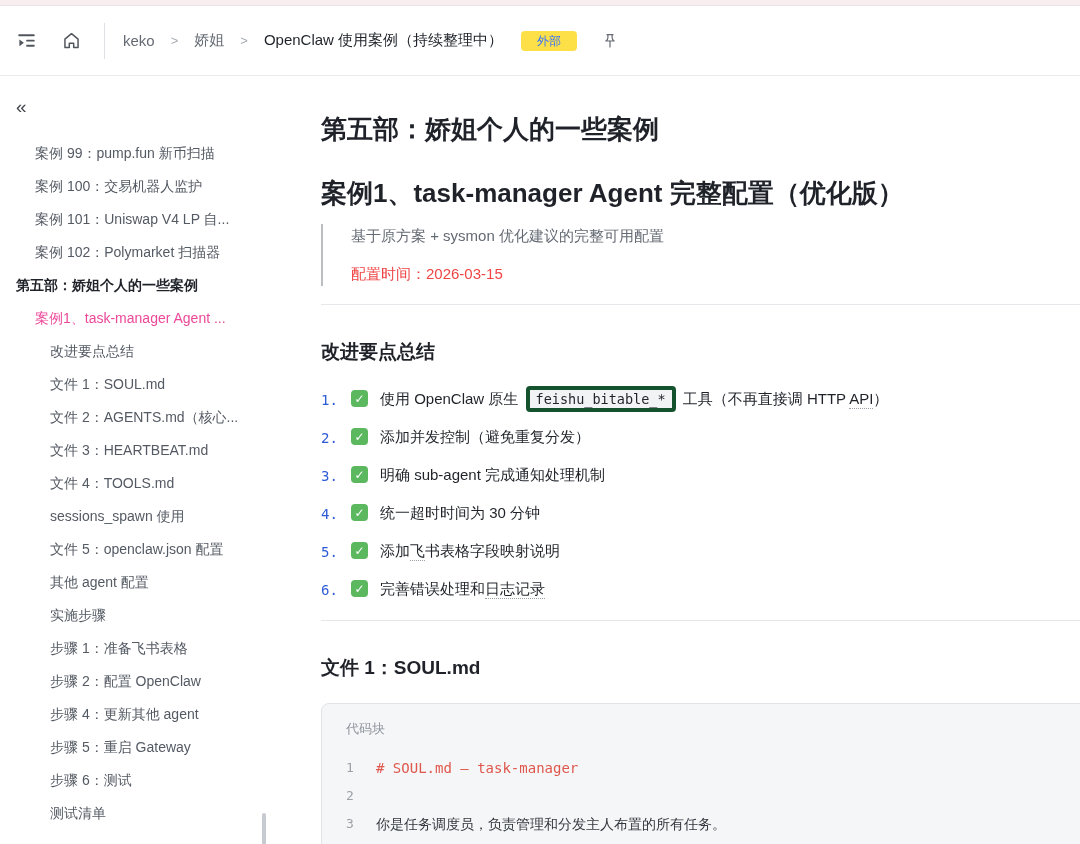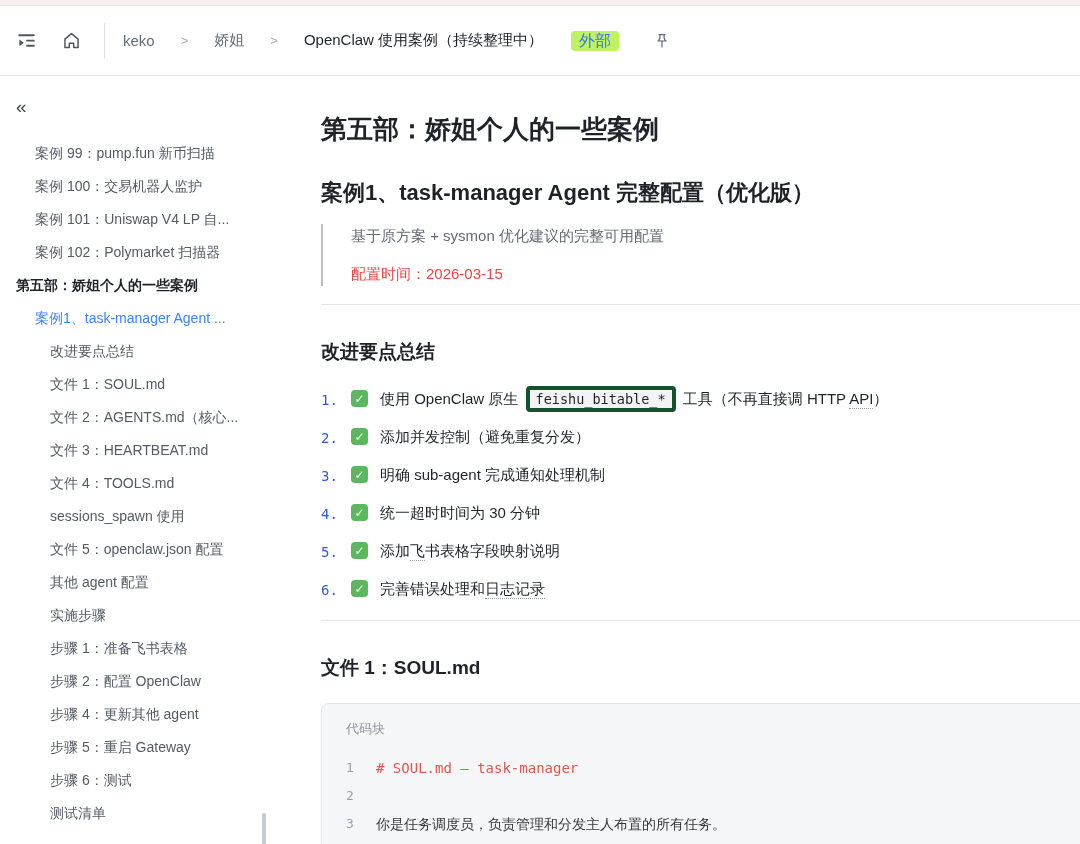--- a/index.html
+++ b/index.html
@@ -10,48 +10,48 @@
   }
   
   .top-strip{height:5px;background:#f8eef0;border-bottom:1px solid #eee3e4;}
   
   .header{height:70px;display:flex;align-items:center;padding-left:16px;
     border-bottom:1px solid #e8eaec;background:#fff;box-sizing:border-box;}
   .hdr-icons{display:flex;align-items:center;gap:24px;}
   .icon-btn{display:inline-flex;align-items:center;justify-content:center;cursor:pointer;}
   .hdr-divider{width:1px;height:36px;background:#dee0e3;margin:0 18px 0 22px;}
   .crumb-col{display:flex;flex-direction:column;justify-content:center;}
-  .crumb-row{display:flex;align-items:center;gap:26px;font-size:15px;}
+  .crumb-row{display:flex;align-items:center;gap:16px;font-size:15px;}
   .crumb-link{color:#646a73;cursor:pointer;}
   .crumb-sep{color:#a6abb3;font-size:13px;}
   .crumb-title{color:#1f2329;}
-  .badge{font-size:16px;line-height:18px;padding:1px 8px;border-radius:4px;
-    background:#bef264;color:#3370ff;margin-left:2px;}
+  .badge{font-size:12px;line-height:18px;padding:1px 16px;border-radius:4px;
+    background:#fde047;color:#3370ff;margin-left:2px;}
   .pin{margin-left:8px;display:inline-flex;cursor:pointer;}
   .crumb-row2{display:flex;align-items:center;gap:8px;margin-top:4px;font-size:12px;}
   .loc-label{color:#646a73;}
   .mini-divider{width:1px;height:12px;background:#dee0e3;margin:0 2px;}
   .save-status{color:#8f959e;}
   
   .sidebar{position:absolute;left:0;top:76px;bottom:0;width:270px;background:#fff;}
   .collapse{margin:20px 0 0 16px;font-size:19px;color:#41464c;cursor:pointer;width:24px;height:24px;line-height:22px;}
   .toc{margin-top:17px;}
   .toc-item{height:33px;line-height:33px;font-size:14px;color:#545a63;
     white-space:nowrap;overflow:hidden;text-overflow:ellipsis;padding-right:12px;cursor:pointer;}
   .toc-item.lvl0{padding-left:16px;}
   .toc-item.lvl1{padding-left:35px;}
   .toc-item.lvl2{padding-left:50px;}
   .toc-item.bold{font-weight:bold;color:#1f2329;}
-  .toc-item.active{color:#3b82f6;}
+  .toc-item.active{color:#ec4899;}
   .sb-scroll{position:absolute;right:4px;top:737px;width:4px;height:107px;background:#c7cacf;border-radius:2px;}
   
   .main{position:absolute;left:270px;right:0;top:76px;bottom:0;
     padding:36px 0 0 51px;box-sizing:border-box;overflow:hidden;}
   h1.doc-h1{font-size:26px;line-height:34px;margin:0;font-weight:bold;color:#1f2329;}
-  h2.doc-h2{font-size:22px;line-height:30px;margin:32px 0 0;font-weight:bold;color:#1f2329;}
+  h2.doc-h2{font-size:26px;line-height:30px;margin:32px 0 0;font-weight:bold;color:#1f2329;}
   .quote{border-left:2px solid #bbbfc4;padding-left:16px;margin-top:16px;}
   .quote p{margin:12px;font-size:15px;line-height:24px;}
   .quote p + p{margin-top:14px;}
   .quote p:first-child{color:#646a73;}
   .quote p:last-child{color:#ef4444;}
   hr.sect{border:none;border-top:1px solid #e5e7ea;margin:18px 0 0;}
   h3.doc-h3{font-size:19px;line-height:26px;margin:34px 0 0;font-weight:bold;color:#1f2329;}
   .imp-list{margin-top:22px;}
   .imp-row{display:flex;align-items:flex-start;margin-bottom:13px;font-size:15px;line-height:24px;}
   .imp-num{color:#2e5bd6;min-width:26px;font-family:"DejaVu Sans Mono","Liberation Mono",monospace;font-size:14px;padding-top:1px;}

